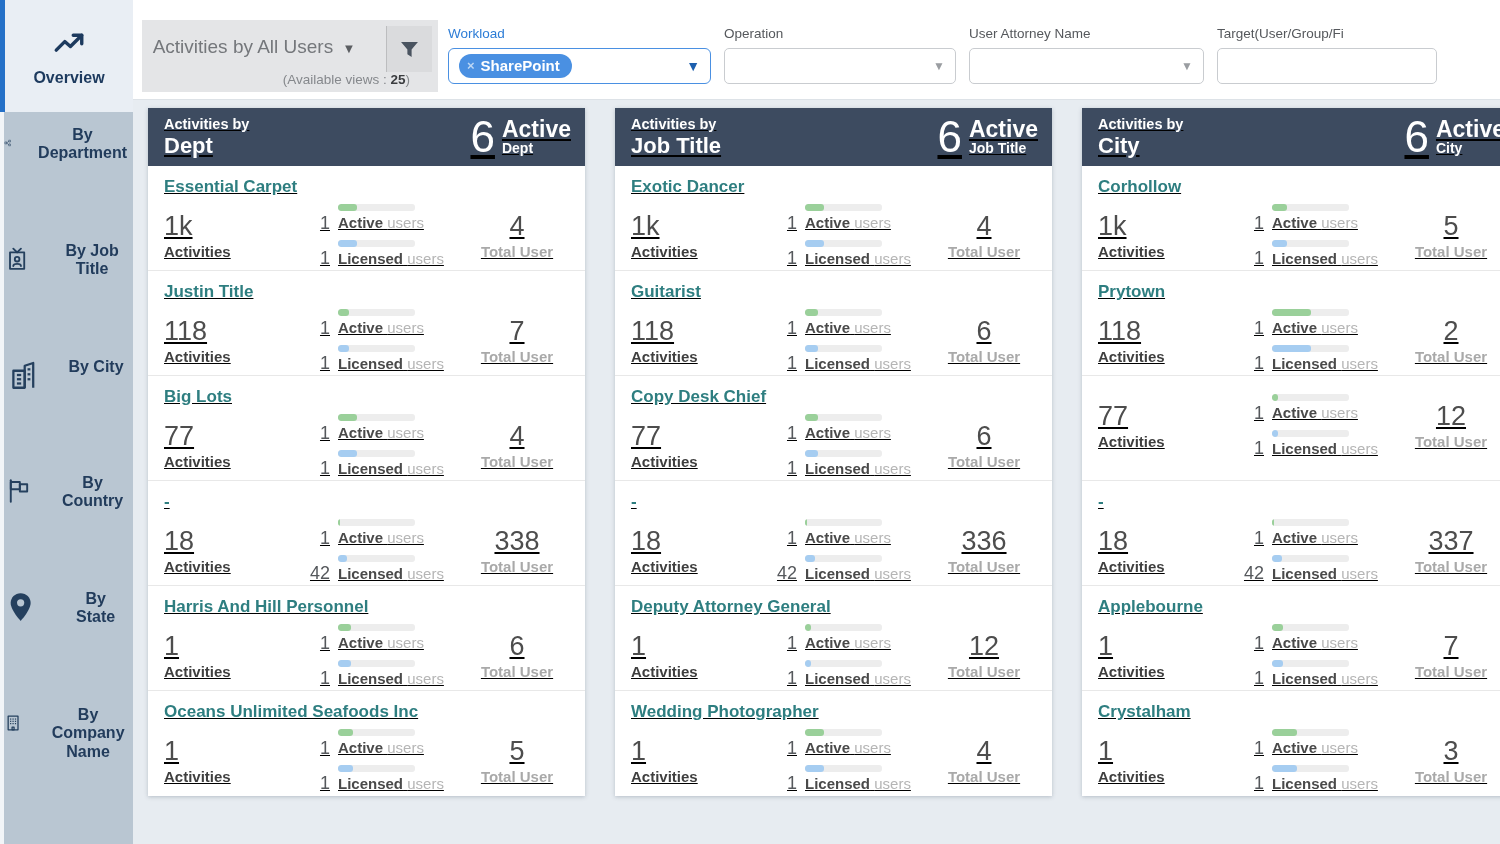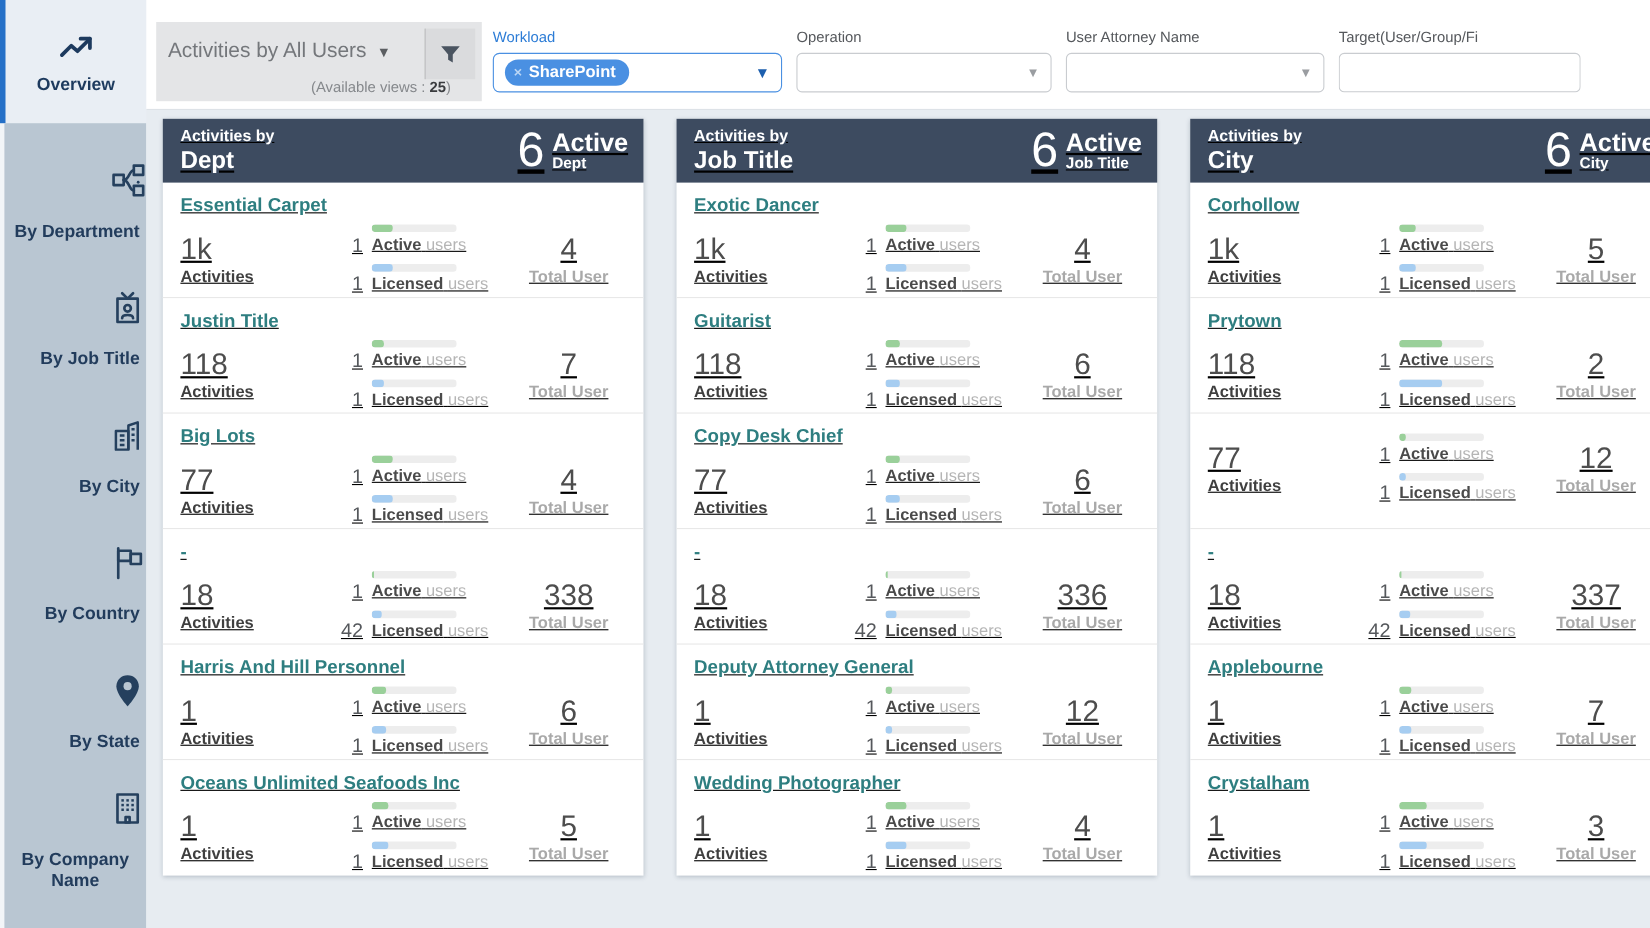--- a/index.html
+++ b/index.html
@@ -6,21 +6,21 @@
   html,body { width:1500px; height:844px; overflow:hidden; }
   body { font-family:"Liberation Sans","DejaVu Sans",sans-serif; background:#e7ecf1; }
   .app { width:1500px; height:844px; display:flex; background:#e7ecf1; }
 
   
   .sidebar { width:133px; flex:0 0 133px; background:#f2f5f8; display:flex; flex-direction:column; }
   .overview-item { height:112px; background:#e9eef4; border-left:5px solid #2570c7;
     display:flex; flex-direction:column; align-items:center; justify-content:center; gap:9px; cursor:pointer; }
   .overview-item .nav-label { color:#1d3a5e; font-size:16px; font-weight:700; }
   .nav-block { flex:1; margin-left:4px; background:#b9c6d2; display:flex; flex-direction:column; padding-top:14px; }
-  .nav-item { height:116px; display:flex; flex-direction:column; align-items:flex-end; justify-content:center;
+  .nav-item { height:116px; display:flex; flex-direction:row; align-items:flex-start; justify-content:center;
     gap:21px; cursor:pointer; text-align:center; }
   .nav-item .nav-label { color:#223c5c; font-size:16px; font-weight:600; line-height:1.15; padding:0 6px; }
   .nav-icon { width:34px; height:34px; display:block; }
 
   
   .main { flex:1; display:flex; flex-direction:column; min-width:0; }
   .toolbar { height:100px; flex:0 0 100px; background:#ffffff; border-bottom:1px solid #dde2e7;
     display:flex; align-items:flex-start; position:relative; overflow:hidden; }
   .view-selector { position:relative; margin:20px 0 0 9px; width:296px; height:72px; background:#e4e5e7; flex:0 0 296px; }
   .vs-label { position:absolute; left:0; right:72px; top:16px; text-align:center;

